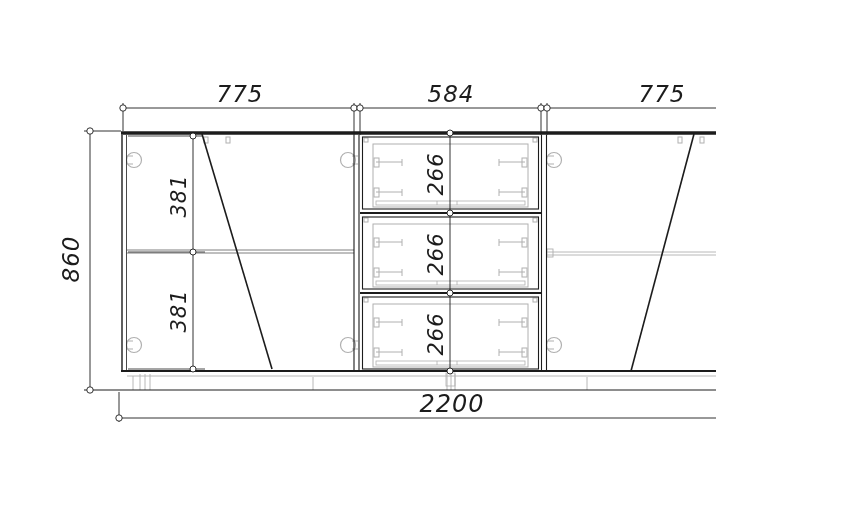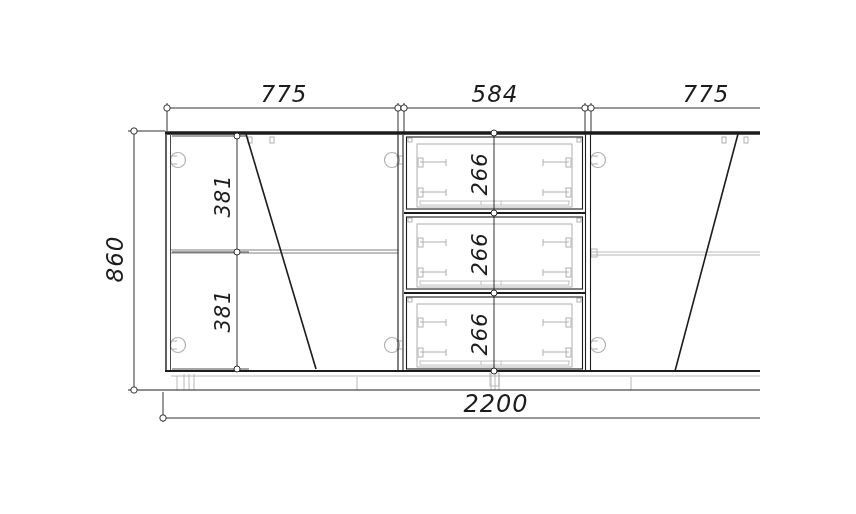--- a/index.html
+++ b/index.html
@@ -1,16 +1,16 @@
 <!DOCTYPE html>
 <html><head>
 <meta charset="utf-8">
 <style>
   html,body{margin:0;padding:0;background:#fff;}
-  .stage{width:716px;height:514px;background:#fff;position:relative;overflow:hidden;padding-left:44px;}
+  .stage{width:716px;height:514px;background:#fff;position:relative;overflow:hidden;}
   svg{display:block;}
   text.dim{
     font-family:"DejaVu Sans", sans-serif;
     font-style:italic;
     fill:#1c1c1c;
     letter-spacing:1px;
   }
   .fs-big{font-size:23px;}
   .fs-bigger{font-size:24px;letter-spacing:2px;}
   .fs-mid{font-size:21px;}

